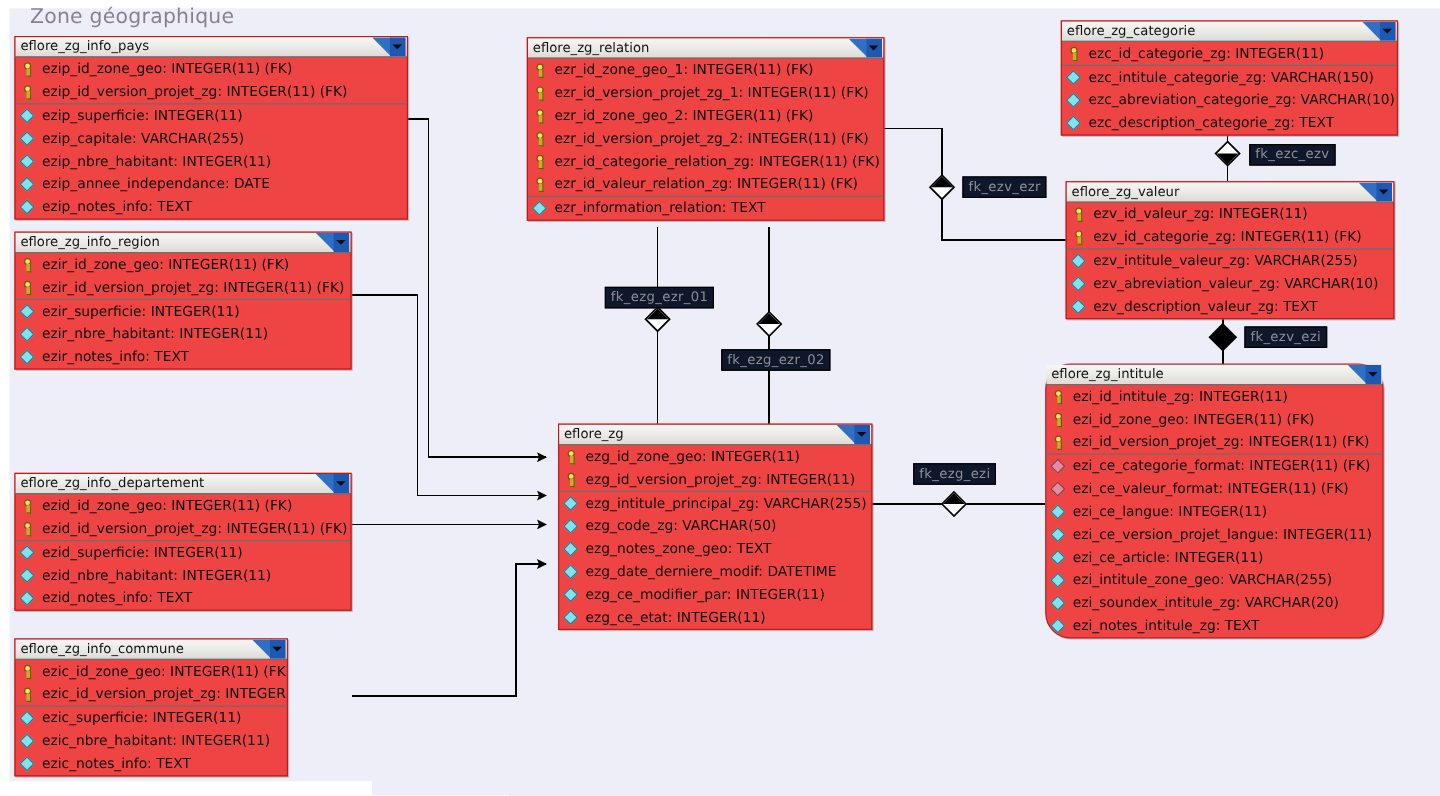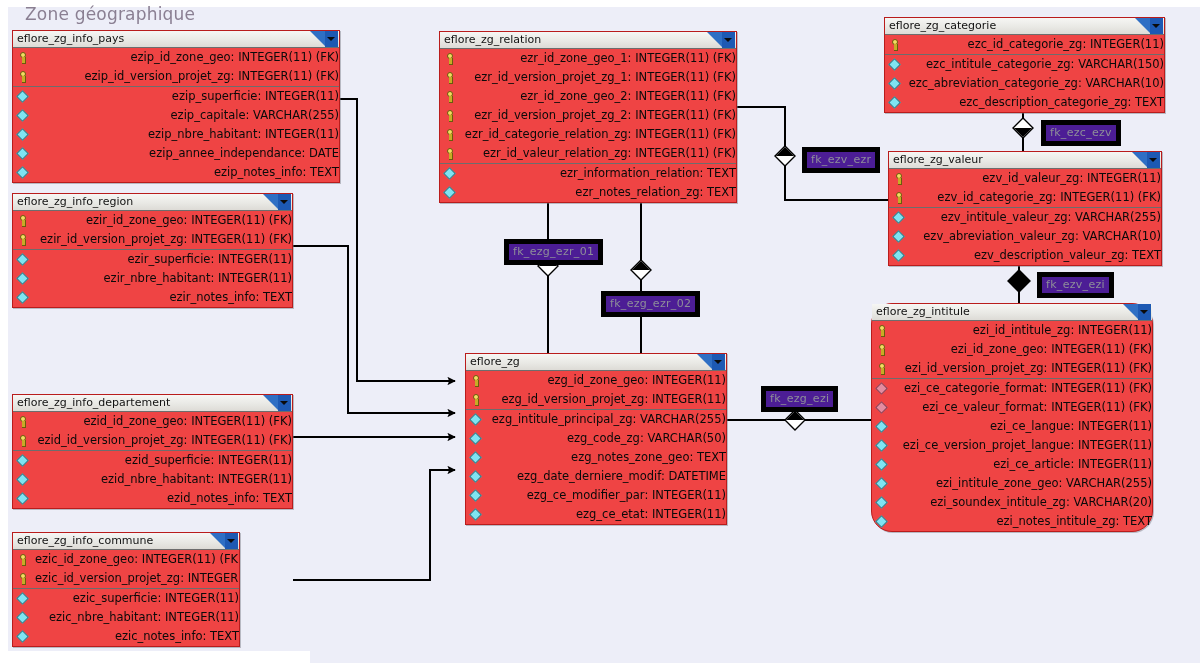--- a/index.html
+++ b/index.html
@@ -102,21 +102,20 @@
   }
   .attr {
     position: relative;
     height: 19px;
     line-height: 19px;
     font-size: 11.5px;
     color: #0a0a0a;
     padding-left: 22px;
     white-space: nowrap;
     overflow: hidden;
-    text-align: right;
   }
   
   .ico {
     position: absolute;
     left: 6px; top: 4px;
     width: 11px; height: 11px;
   }
   .ico-key::before {
     content: "";
     position: absolute;
@@ -156,22 +155,22 @@
 
   
   #wires {
     position: absolute;
     left: 0; top: 0;
     width: 1200px; height: 663px;
     pointer-events: none;
   }
   .rel-label {
     position: absolute;
-    background: #4c1d95;
-    border: 5px solid #000000;
+    background: #0f172a;
+    border: 1px solid #000000;
     font-size: 11px;
     color: #8e8e99;
     padding: 1px 4px 2px 4px;
     line-height: 13px;
     white-space: nowrap;
     letter-spacing: .3px;
   }
 </style>
 </head>
 <body>
@@ -308,21 +307,20 @@
         <div class="attr-group">
           <div class="attr"><span class="ico ico-key"></span><span>ezr_id_zone_geo_1: INTEGER(11) (FK)</span></div>
           <div class="attr"><span class="ico ico-key"></span><span>ezr_id_version_projet_zg_1: INTEGER(11) (FK)</span></div>
           <div class="attr"><span class="ico ico-key"></span><span>ezr_id_zone_geo_2: INTEGER(11) (FK)</span></div>
           <div class="attr"><span class="ico ico-key"></span><span>ezr_id_version_projet_zg_2: INTEGER(11) (FK)</span></div>
           <div class="attr"><span class="ico ico-key"></span><span>ezr_id_categorie_relation_zg: INTEGER(11) (FK)</span></div>
           <div class="attr"><span class="ico ico-key"></span><span>ezr_id_valeur_relation_zg: INTEGER(11) (FK)</span></div>
         </div>
         <div class="attr-group">
           <div class="attr"><span class="ico ico-diamond"></span><span>ezr_information_relation: TEXT</span></div>
-          <div class="attr"><span class="ico ico-diamond"></span><span>ezr_notes_relation_zg: TEXT</span></div>
         </div>
       </div>
       <div class="entity" style="left: 465px; top: 353px; width: 262px;">
         <div class="entity-header"><span>eflore_zg</span><span class="hdr-curl"></span><span class="hdr-caret"></span></div>
         <div class="attr-group">
           <div class="attr"><span class="ico ico-key"></span><span>ezg_id_zone_geo: INTEGER(11)</span></div>
           <div class="attr"><span class="ico ico-key"></span><span>ezg_id_version_projet_zg: INTEGER(11)</span></div>
         </div>
         <div class="attr-group">
           <div class="attr"><span class="ico ico-diamond"></span><span>ezg_intitule_principal_zg: VARCHAR(255)</span></div>

